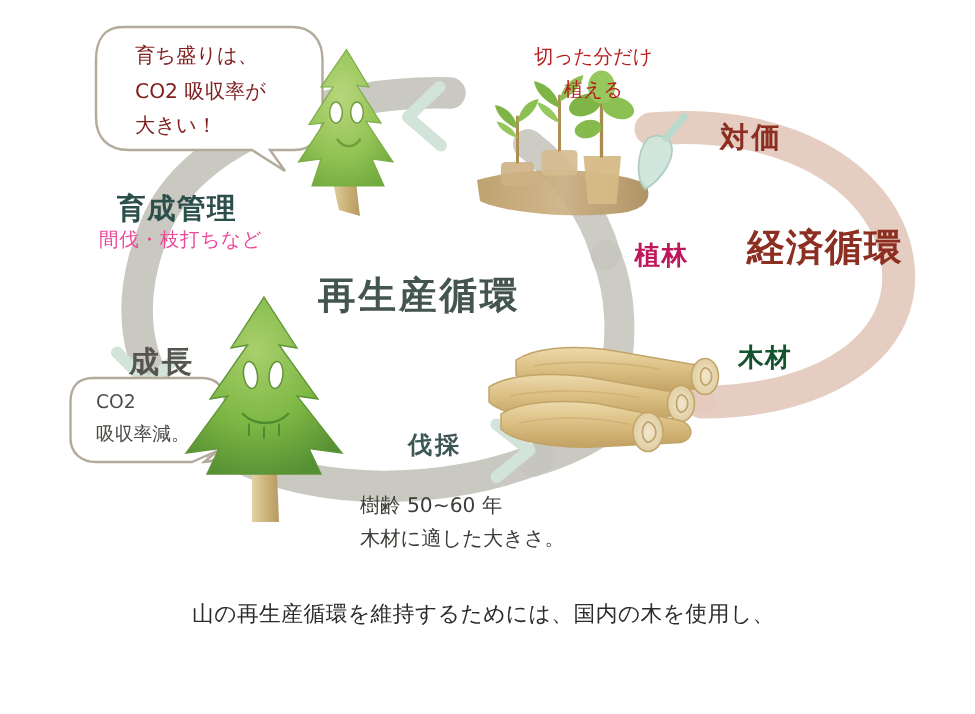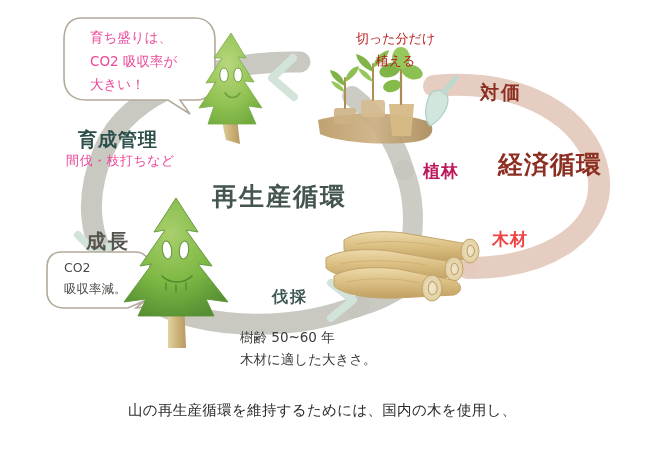--- a/index.html
+++ b/index.html
@@ -96,21 +96,21 @@
     font-size: 19px;
     font-weight: 700;
     letter-spacing: 2px;
     color: #8c2f22;
   }
   .t-mokuzai {
     left: 492px; top: 228px;
     font-size: 17px;
     font-weight: 700;
     letter-spacing: 1px;
-    color: #ef4444;
+    color: #14532d;
   }
 
   .t-plant-note {
     left: 356px; top: 28px;
     font-size: 13px;
     line-height: 1.7;
     color: #b91c1c;
     text-align: center;
   }
 
@@ -120,21 +120,21 @@
     line-height: 1.65;
     color: #3c3c38;
     margin-left: 32px;
   }
 
   
   .t-bubble-top {
     left: 90px; top: 26px;
     font-size: 13.5px;
     line-height: 1.75;
-    color: #ec4899;
+    color: #7f1d1d;
   }
   .t-bubble-bottom {
     left: 64px; top: 258px;
     font-size: 12.5px;
     line-height: 1.65;
     color: #4a4a46;
   }
 
   
   .caption {

